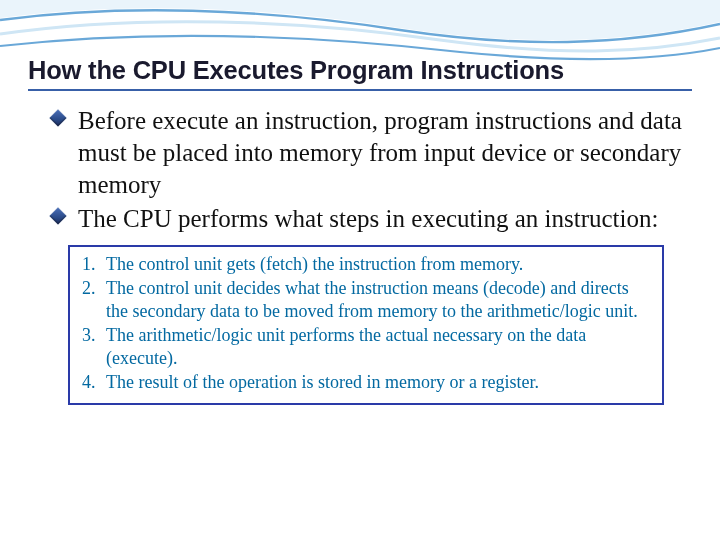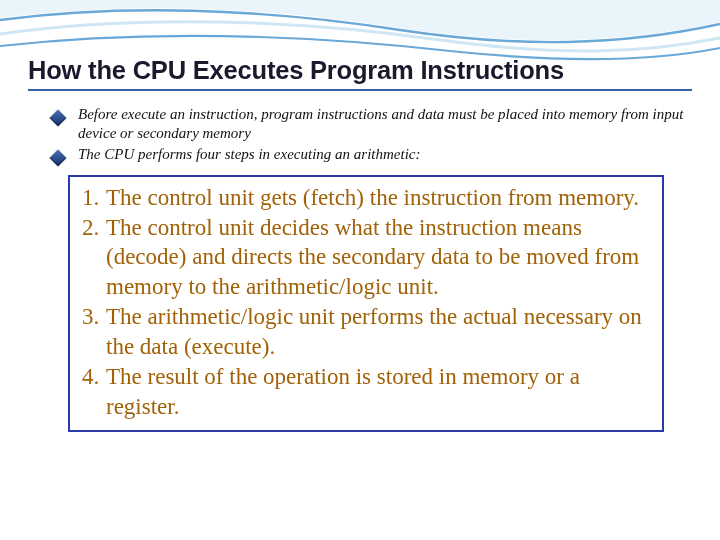--- a/index.html
+++ b/index.html
@@ -31,26 +31,25 @@
     margin-bottom: 14px;
     letter-spacing: -0.2px;
   }
   ul.bullets {
     list-style: none;
     padding-left: 28px;
     margin-bottom: 10px;
   }
   ul.bullets li {
     position: relative;
-    font-size: 15px;
+    font-size: 25px;
     line-height: 1.28;
     color: #111;
     margin-bottom: 2px;
     padding-left: 22px;
-    font-style: italic;
   }
   ul.bullets li::before {
     content: "";
     position: absolute;
     left: -4px;
     top: 7px;
     width: 12px;
     height: 12px;
     background: linear-gradient(135deg, #4a6fb8 0%, #2a4a88 60%, #1a2a58 100%);
     transform: rotate(45deg);
@@ -61,23 +60,23 @@
     border: 2.2px solid #2a3aa8;
     padding: 6px 10px 8px 12px;
     background: #fff;
   }
   .steps-box ol {
     list-style: none;
     counter-reset: step;
   }
   .steps-box li {
     counter-increment: step;
-    font-size: 23px;
+    font-size: 18px;
     line-height: 1.28;
-    color: #a16207;
+    color: #0369a1;
     padding-left: 24px;
     position: relative;
     margin-bottom: 1px;
   }
   .steps-box li::before {
     content: counter(step) ".";
     position: absolute;
     left: 0;
     top: 0;
   }
@@ -90,21 +89,21 @@
   <path d="M0,20 C120,4 260,8 400,30 C520,48 620,46 720,24" fill="none" stroke="#6aa8d8" stroke-width="2.4"></path>
   <path d="M0,34 C140,14 300,20 440,40 C560,56 640,54 720,38" fill="none" stroke="#cfe6f5" stroke-width="3"></path>
   <path d="M0,46 C160,28 320,36 460,52 C580,64 660,60 720,48" fill="none" stroke="#6aa8d8" stroke-width="2.2"></path>
 </svg>
 
 <div class="content">
   <h1 class="title">How the CPU Executes Program Instructions</h1>
 
   <ul class="bullets">
     <li>Before execute an instruction, program instructions and data must be placed into memory from input device or secondary memory</li>
-    <li>The CPU performs four steps in executing an arithmetic:</li>
+    <li>The CPU performs what steps in executing an instruction:</li>
   </ul>
 
   <div class="steps-box">
     <ol>
       <li>The control unit gets (fetch) the instruction from memory.</li>
       <li>The control unit decides what the instruction means (decode) and directs the secondary data to be moved from memory to the arithmetic/logic unit.</li>
       <li>The arithmetic/logic unit performs the actual necessary on the data (execute).</li>
       <li>The result of the operation is stored in memory or a register.</li>
     </ol>
   </div>

